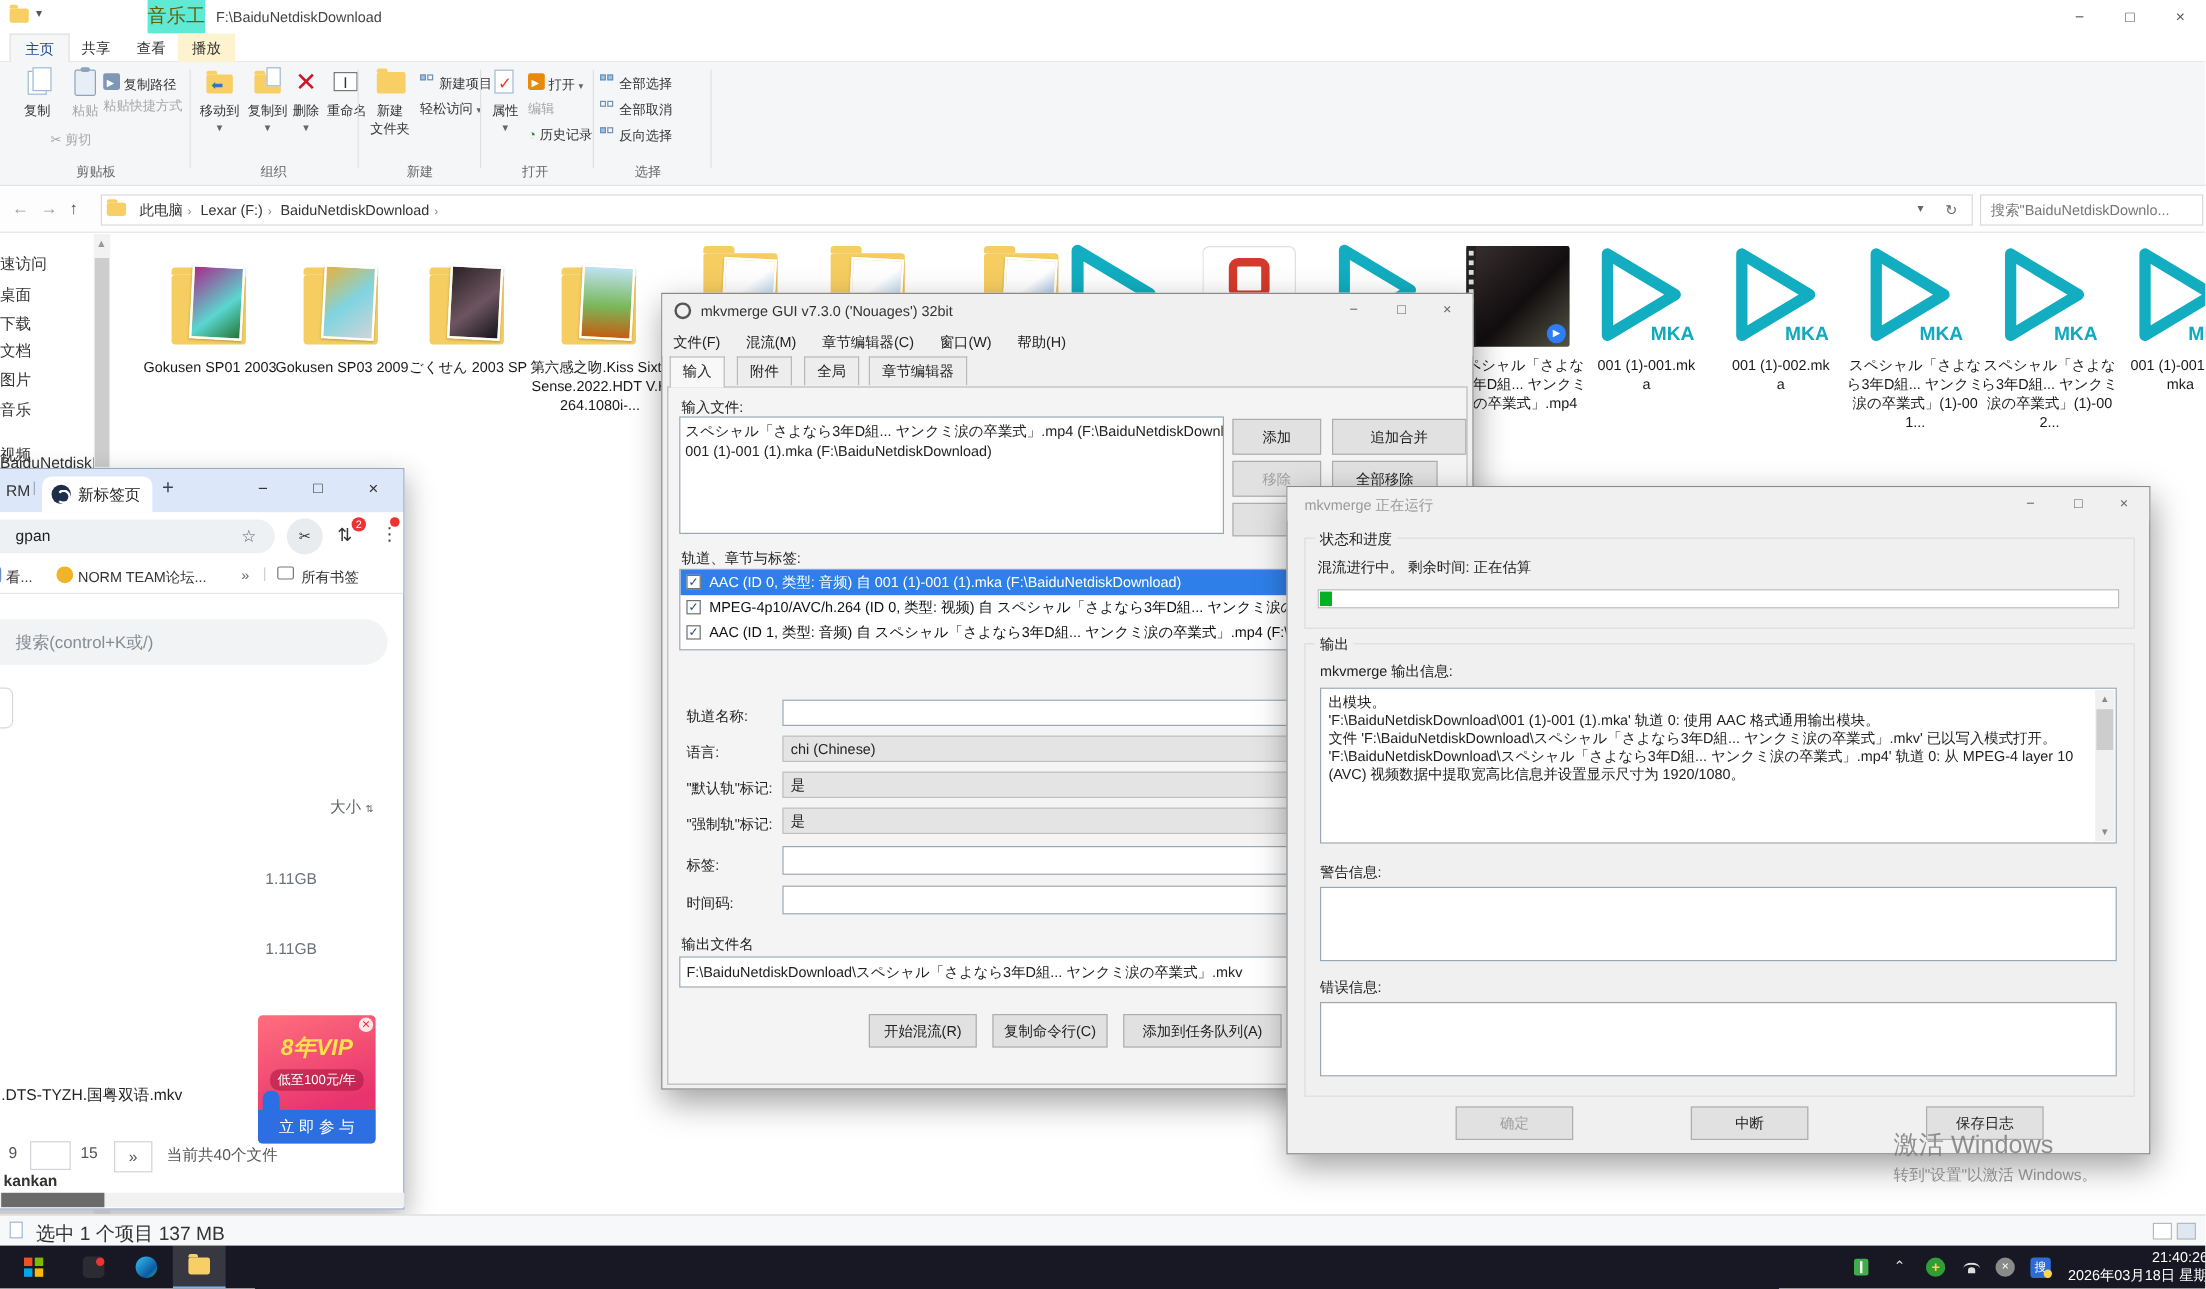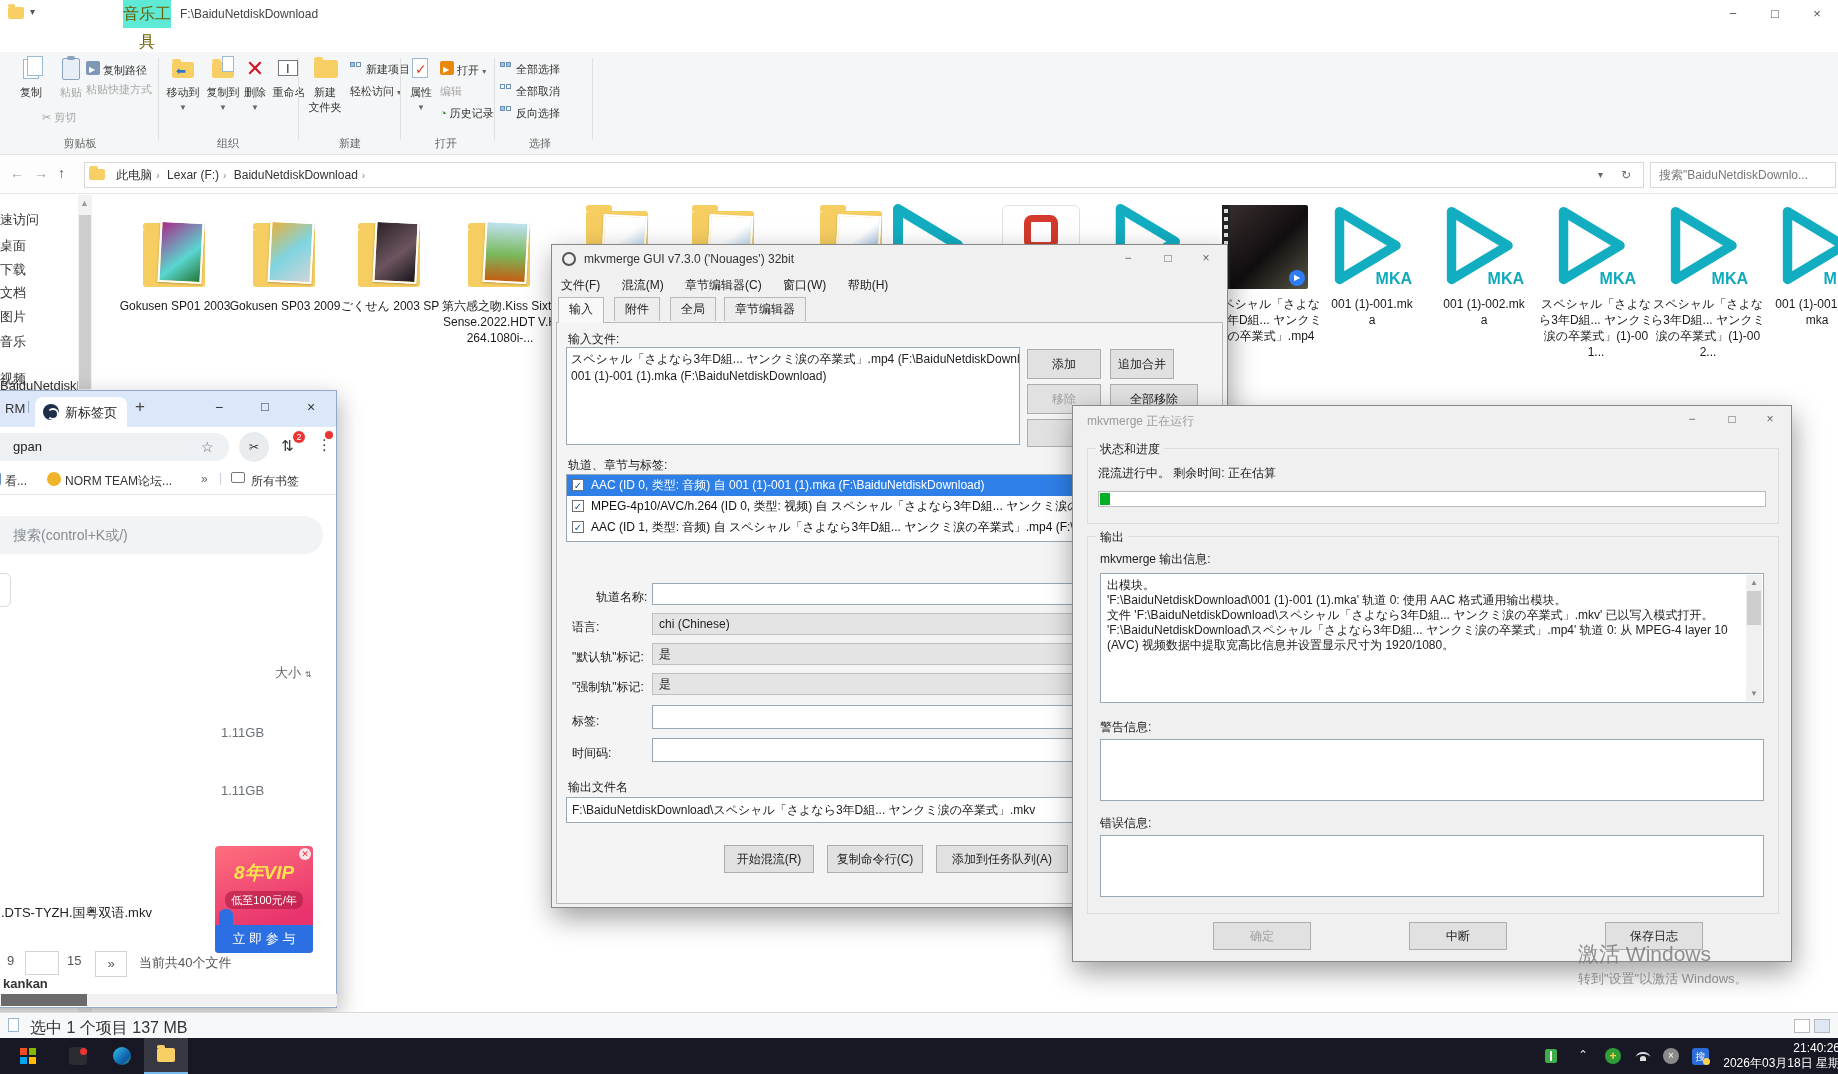--- a/index.html
+++ b/index.html
@@ -144,20 +144,26 @@
   <div class="abs titlebar">
     <div class="abs qat-folder"></div>
     <div class="abs qat-caret">▾</div>
     <div class="abs musictool">音乐工具</div>
     <div class="abs wintitle nowrap">F:\BaiduNetdiskDownload</div>
     <div class="abs winctl" style="left:1712px;">−</div>
     <div class="abs winctl" style="left:1754px;">□</div>
     <div class="abs winctl" style="left:1796px;">×</div>
   </div>
 
+  <div class="abs tabsrow">
+    <div class="rtab sel" style="left:8px;">主页</div>
+    <div class="rtab" style="left:56px;">共享</div>
+    <div class="rtab" style="left:102px;">查看</div>
+    <div class="rtab play" style="left:148px;">播放</div>
+  </div>
 
   <div class="abs ribbon">
 
     <div class="bigbtn" style="left:12px;">
       <div class="bicon">
           <span class="i-doc"></span>
           <span class="i-doc2"></span>
         </div>
       <span>复制</span>
     </div>
@@ -483,34 +489,34 @@
       <span class="mtab" style="left:172px;">章节编辑器</span>
     </div>
     <div class="abs" style="left:4px; top:77px; width:667px; height:582px; background:#f4f4f4; border:1px solid #b9b9b9;"></div>
 
     <span class="flabel" style="left:16px; top:86px;">输入文件:</span>
     <div class="sunkbox" style="left:14px; top:102px; width:454px; height:98px;">
       <div class="nowrap" style="padding:3px 4px 0 4px;">スペシャル「さよなら3年D組... ヤンクミ涙の卒業式」.mp4 (F:\BaiduNetdiskDownload)</div>
       <div class="nowrap" style="padding:1px 4px 0 4px;">001 (1)-001 (1).mka (F:\BaiduNetdiskDownload)</div>
     </div>
     <div class="btn" style="left:475px; top:104px; width:74px; height:30px; line-height:28px;">添加</div>
-    <div class="btn" style="left:558px; top:104px; width:64px; height:30px; line-height:28px;">追加合并</div>
+    <div class="btn" style="left:558px; top:104px; width:112px; height:30px; line-height:28px;">追加合并</div>
     <div class="btn disabled" style="left:475px; top:139px; width:74px; height:30px; line-height:28px;">移除</div>
     <div class="btn" style="left:558px; top:139px; width:88px; height:30px; line-height:28px;">全部移除</div>
     <div class="btn disabled" style="left:475px; top:174px; width:74px; height:28px;"></div>
 
     <span class="flabel" style="left:16px; top:212px;">轨道、章节与标签:</span>
     <div class="sunkbox" style="left:14px; top:229px; width:600px; height:68px;">
       <div class="trackrow sel"><span class="cb">✓</span><span>AAC (ID 0, 类型: 音频) 自 001 (1)-001 (1).mka (F:\BaiduNetdiskDownload)</span></div>
       <div class="trackrow"><span class="cb">✓</span><span>MPEG-4p10/AVC/h.264 (ID 0, 类型: 视频) 自 スペシャル「さよなら3年D組... ヤンクミ涙の卒業式」.mp4 (F:\BaiduNetdiskDownload)</span></div>
       <div class="trackrow"><span class="cb">✓</span><span>AAC (ID 1, 类型: 音频) 自 スペシャル「さよなら3年D組... ヤンクミ涙の卒業式」.mp4 (F:\BaiduNetdiskDownload)</span></div>
     </div>
 
 
-    <span class="flabel" style="left:20px; top:344px;margin-left:24px;">轨道名称:</span>
+    <span class="flabel" style="left:20px; top:344px;">轨道名称:</span>
     <div class="inputw" style="left:100px; top:338px; width:514px; height:22px;">
         <span class="nowrap" style="display:block;line-height:20px;padding-left:5px;"></span>
       </div>
 
     <span class="flabel" style="left:20px; top:374px;">语言:</span>
     <div class="combo-gray" style="left:100px; top:368px; width:514px; height:22px;"><span>chi (Chinese)</span></div>
 
     <span class="flabel" style="left:20px; top:404px;">"默认轨"标记:</span>
     <div class="combo-gray" style="left:100px; top:398px; width:514px; height:22px;"><span>是</span></div>
 

